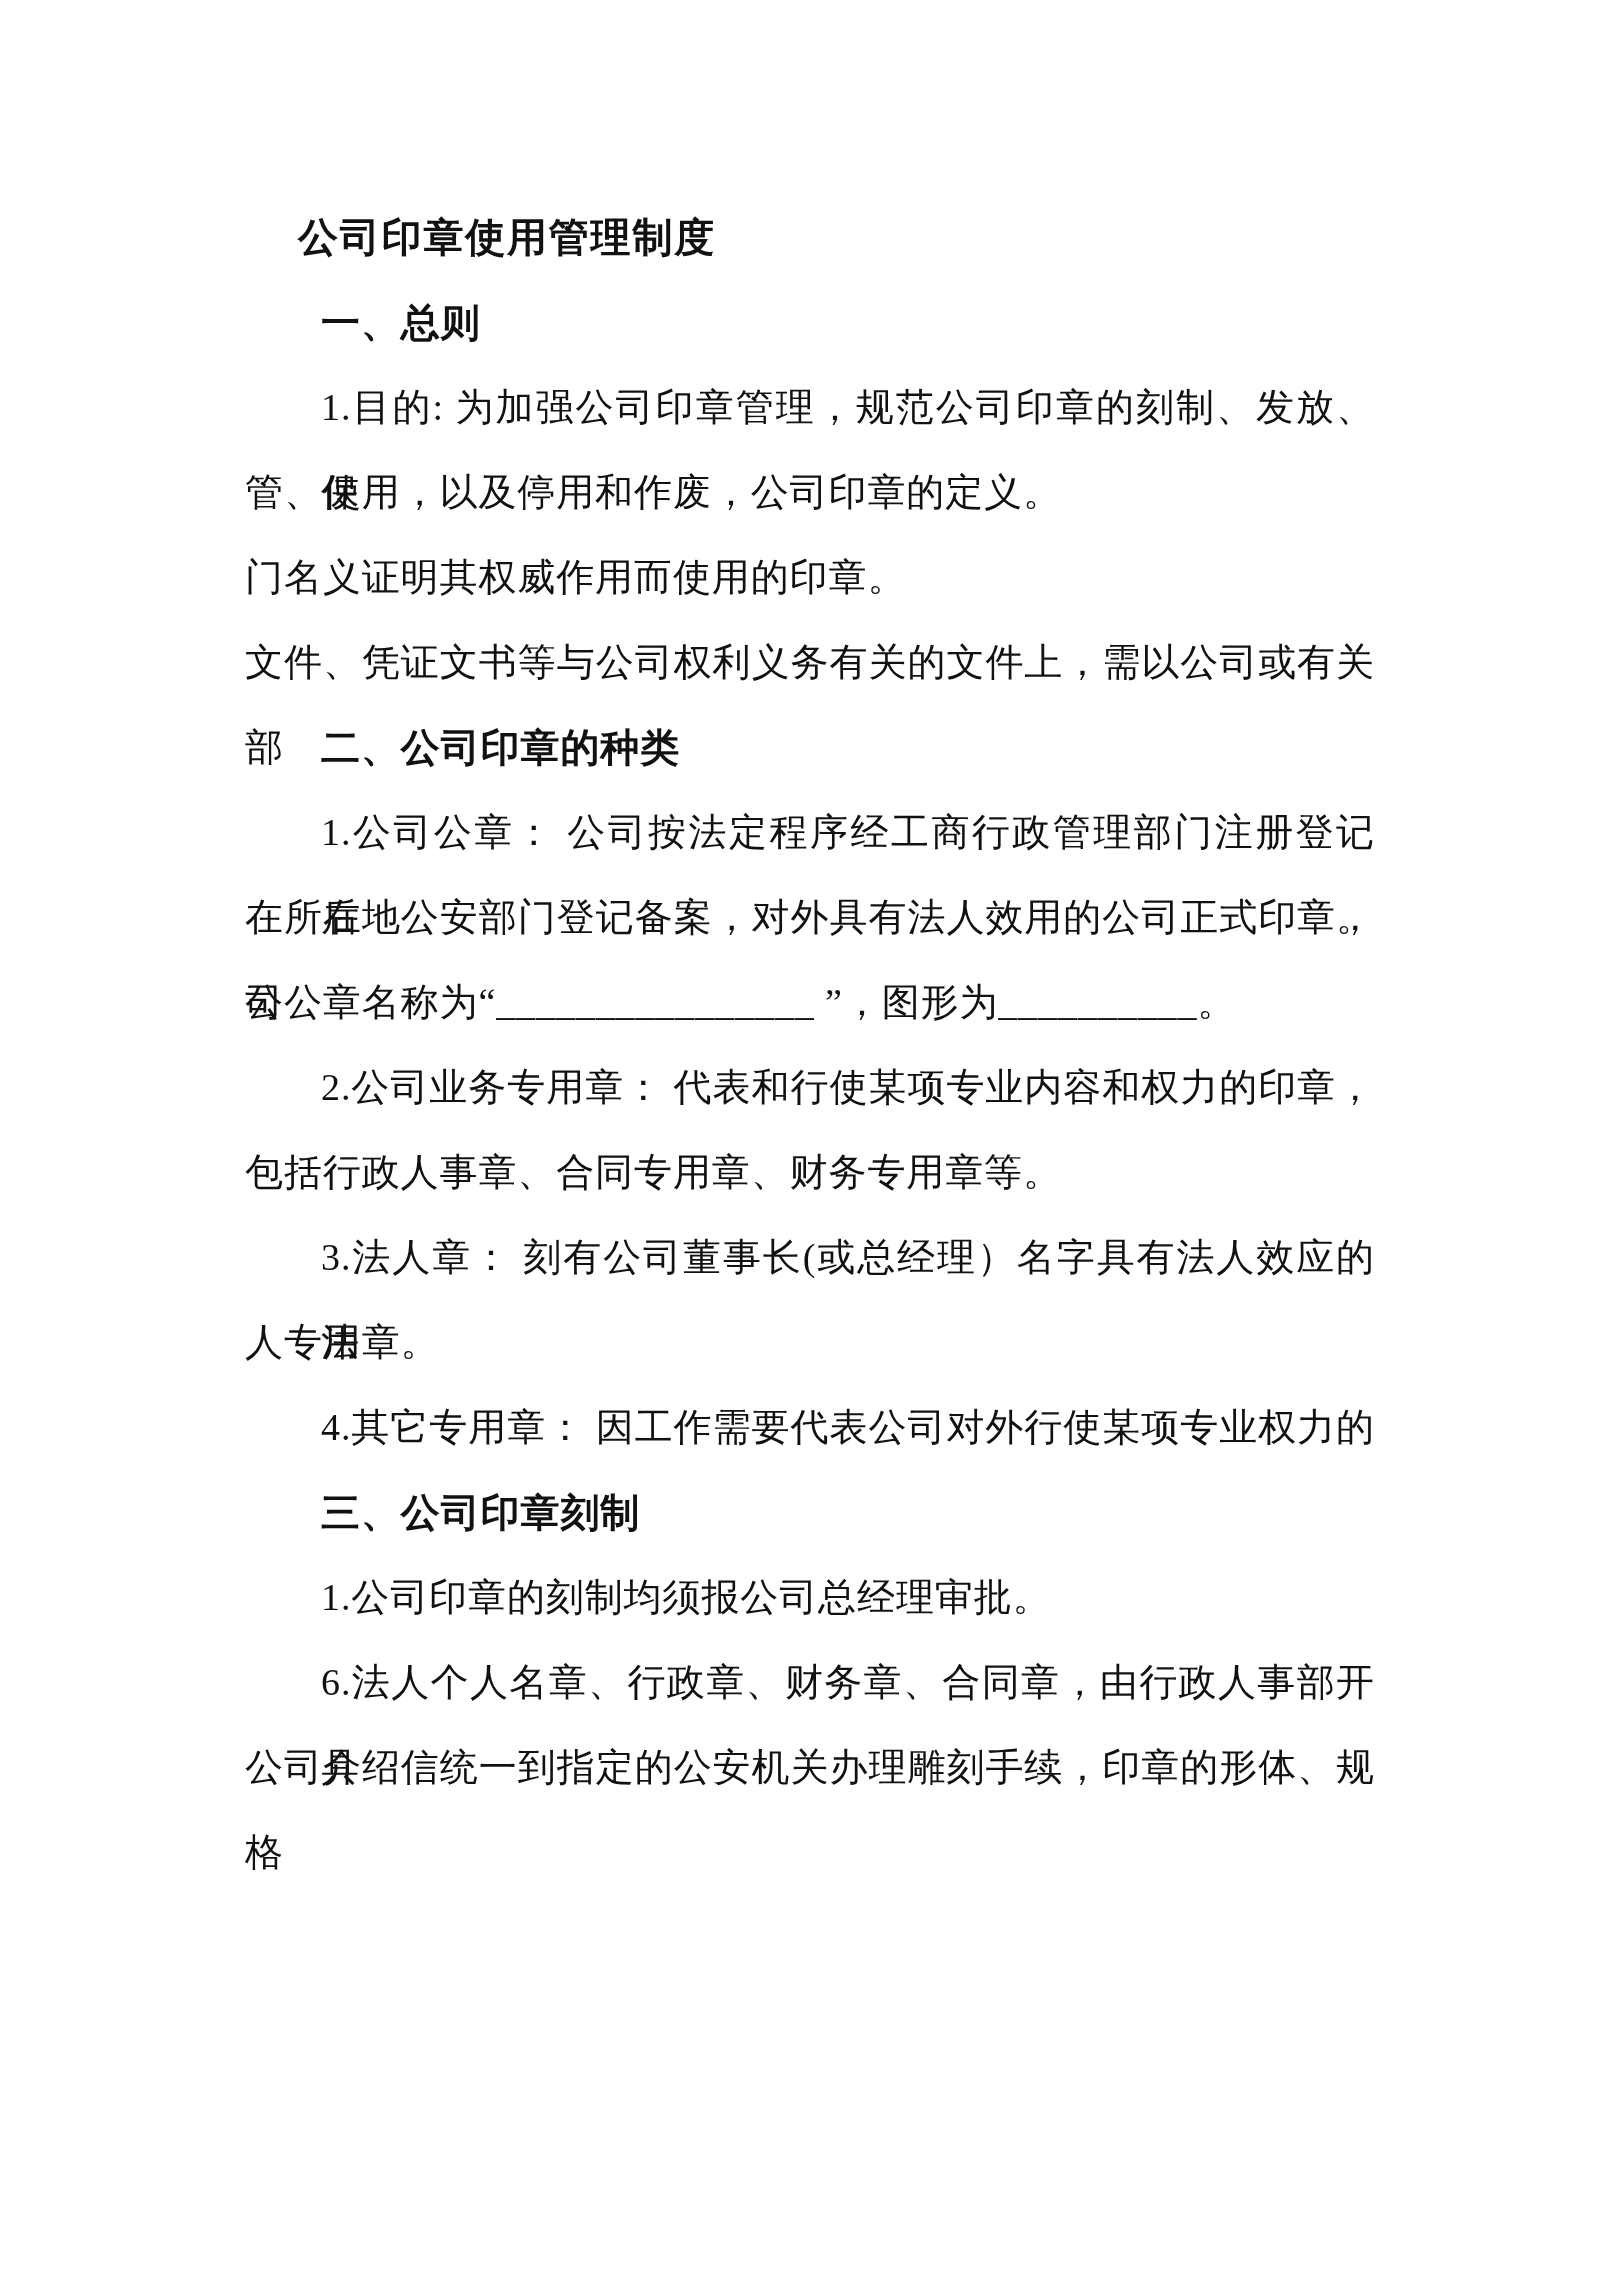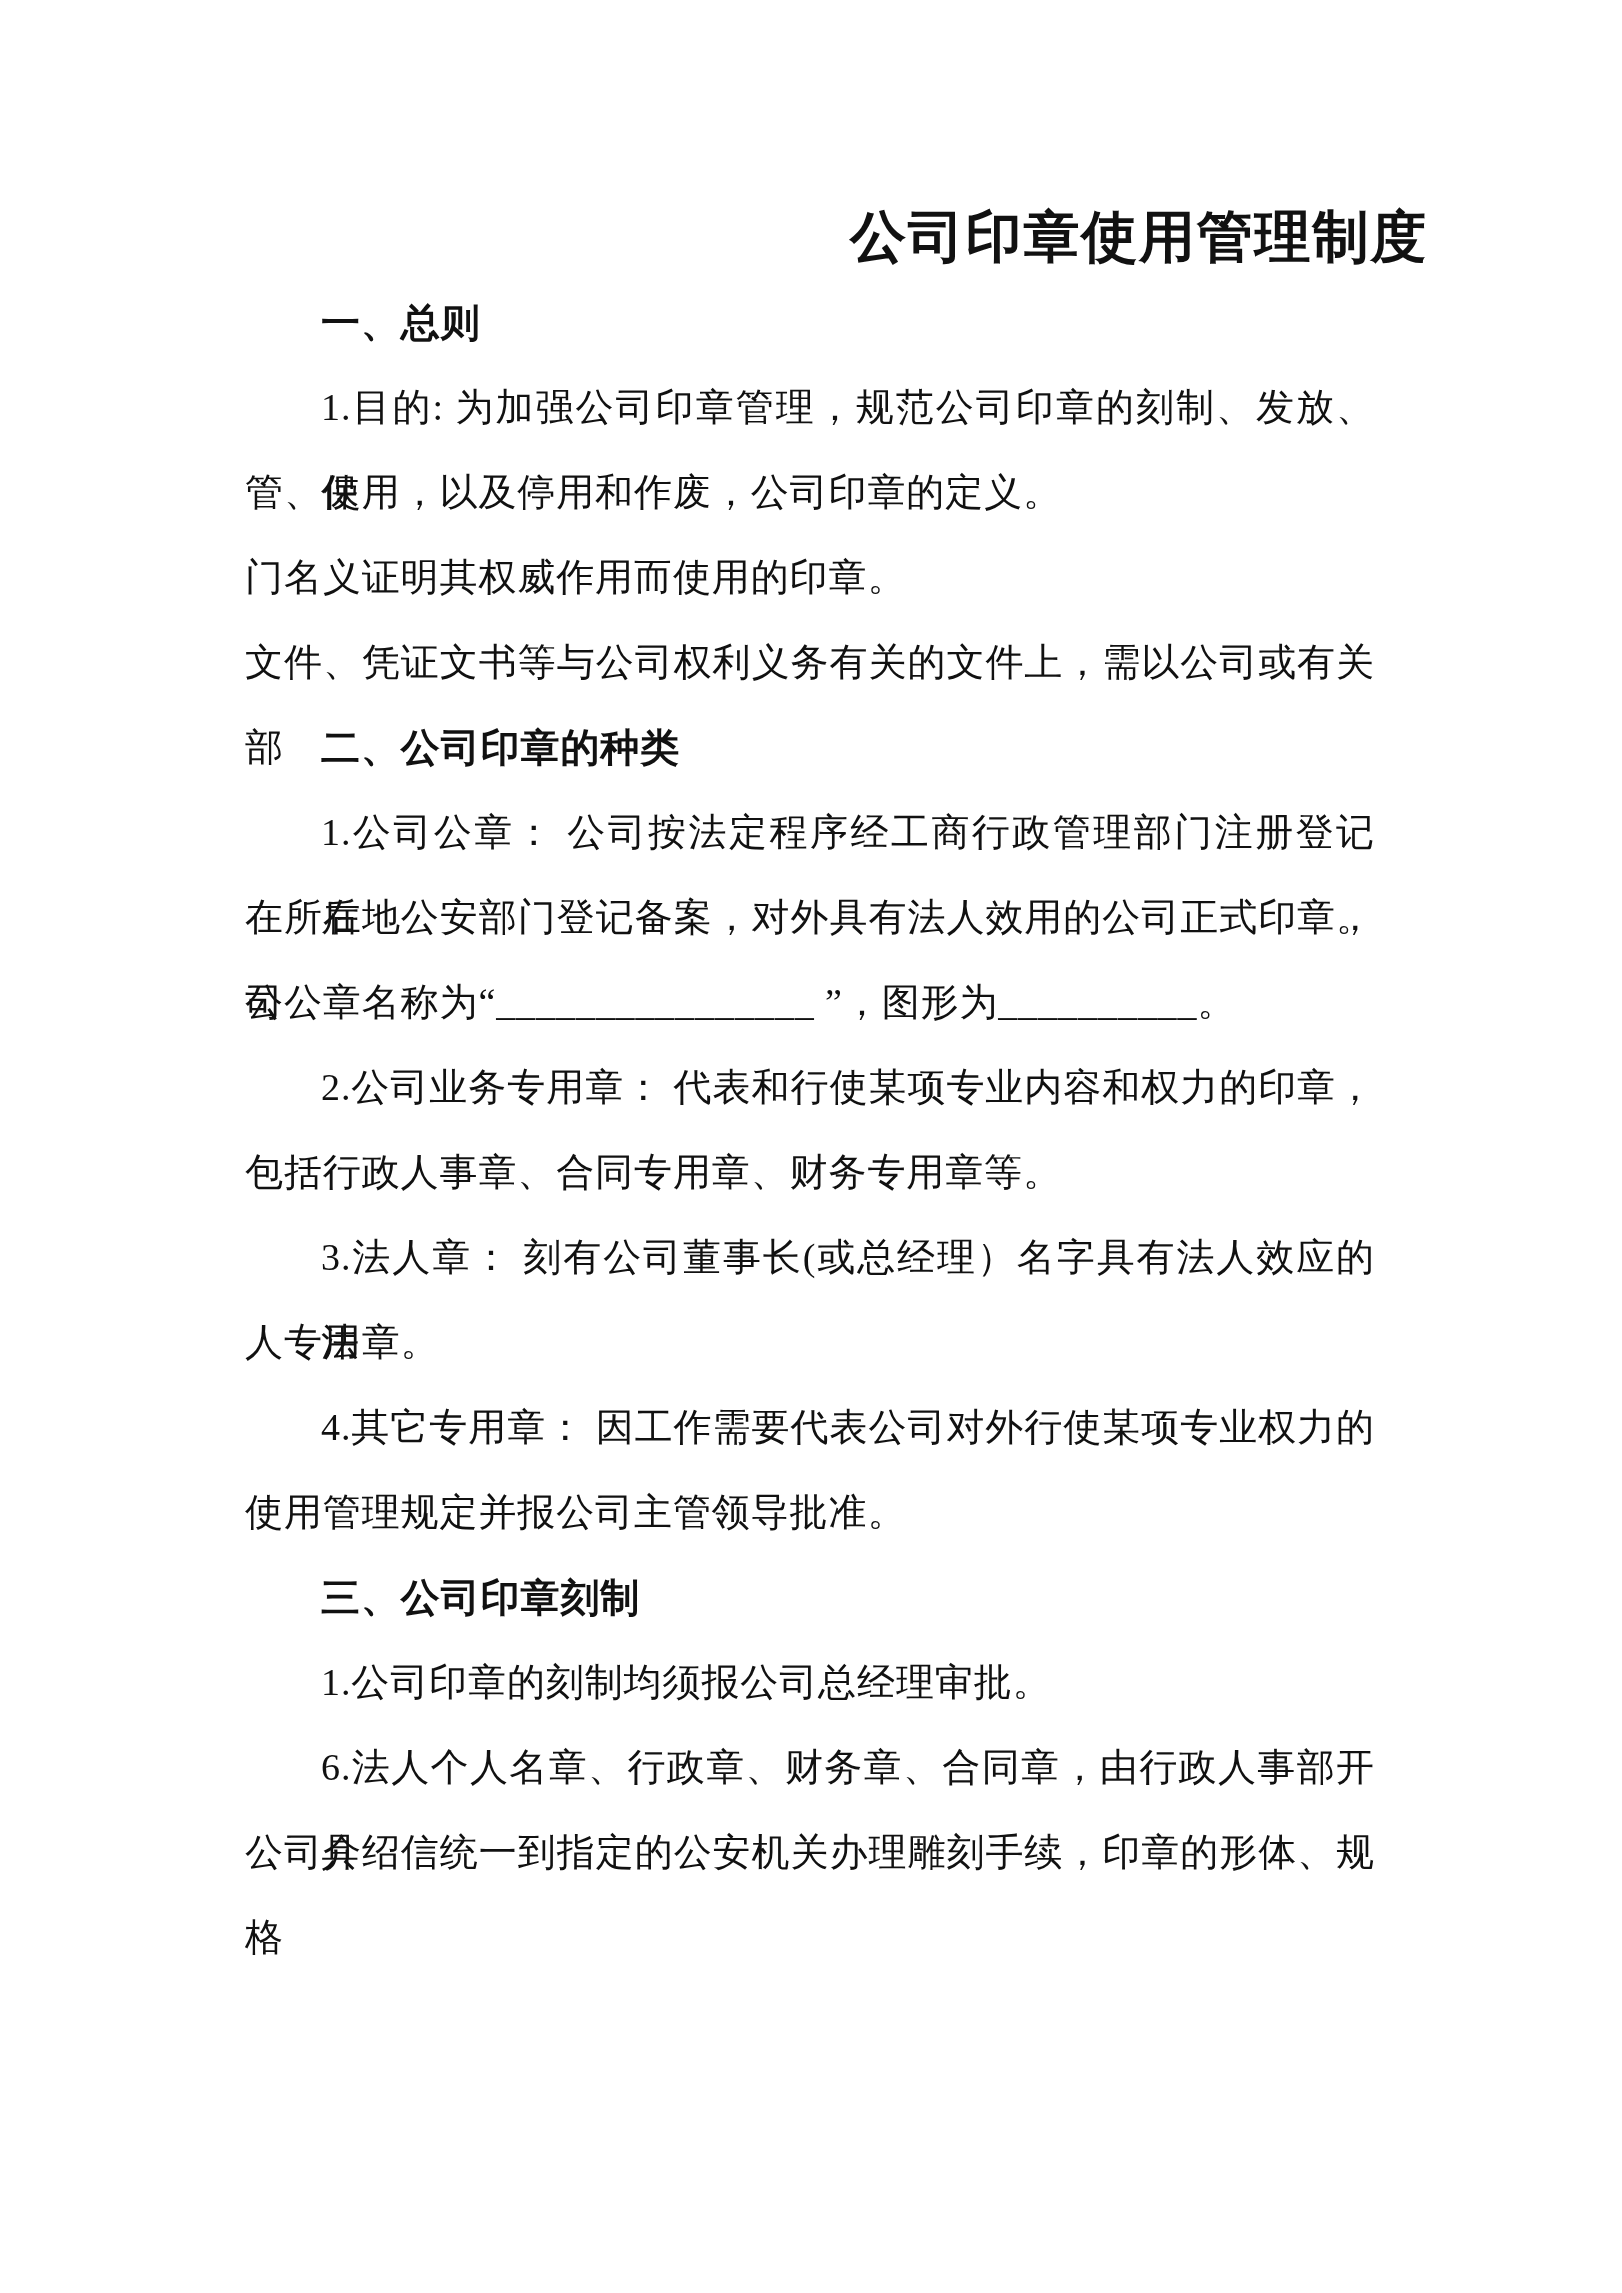--- a/index.html
+++ b/index.html
@@ -33,25 +33,25 @@
   }
   .first{ 
     padding-left:76px;
   }
   .h{ 
     padding-left:76px;
     font-weight:bold;
     font-size:39px;
   }
   .t{ 
-    text-align:right;
+    text-align:left;
     position:relative;
     left:53px;
     font-weight:bold;
-    font-size:56px;
+    font-size:40px;
     letter-spacing:1.8px;
   }
 </style>
 </head>
 <body>
 
 <div class="page">
   <div class="doc">
 
     <div class="line t">公司印章使用管理制度</div>
@@ -70,21 +70,20 @@
     <div class="line jl">在所在地公安部门登记备案，对外具有法人效用的公司正式印章。公</div>
     <div class="line">司公章名称为“________________ ”，图形为__________。</div>
 
     <div class="line jl first">2.公司业务专用章： 代表和行使某项专业内容和权力的印章，</div>
     <div class="line">包括行政人事章、合同专用章、财务专用章等。</div>
 
     <div class="line jl first">3.法人章： 刻有公司董事长(或总经理）名字具有法人效应的法</div>
     <div class="line">人专用章。</div>
 
     <div class="line jl first">4.其它专用章： 因工作需要代表公司对外行使某项专业权力的</div>
-    <div class="line">使用管理规定并报公司主管领导批准。</div>
 
     <div class="line h">三、公司印章刻制</div>
 
     <div class="line first">1.公司印章的刻制均须报公司总经理审批。</div>
 
     <div class="line jl first">6.法人个人名章、行政章、财务章、合同章，由行政人事部开具</div>
     <div class="line jl">公司介绍信统一到指定的公安机关办理雕刻手续，印章的形体、规格</div>
 
   </div>
 </div>

